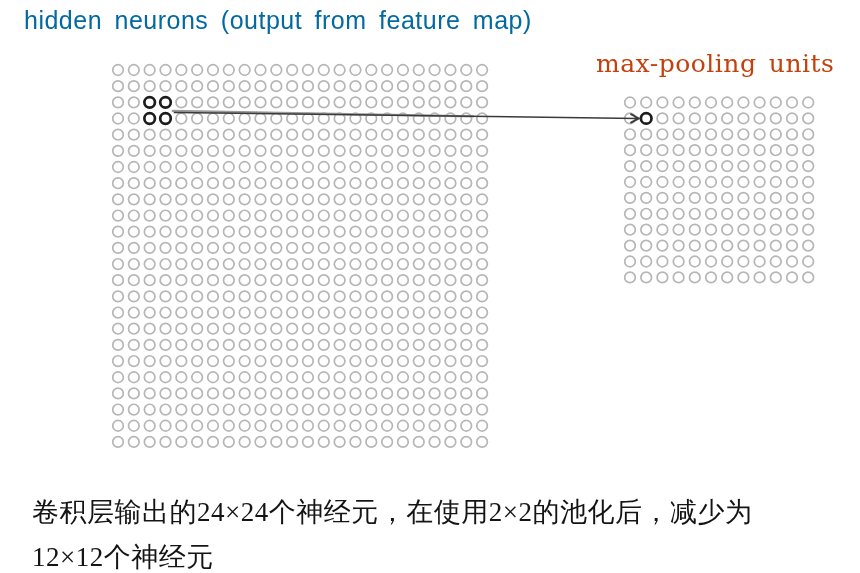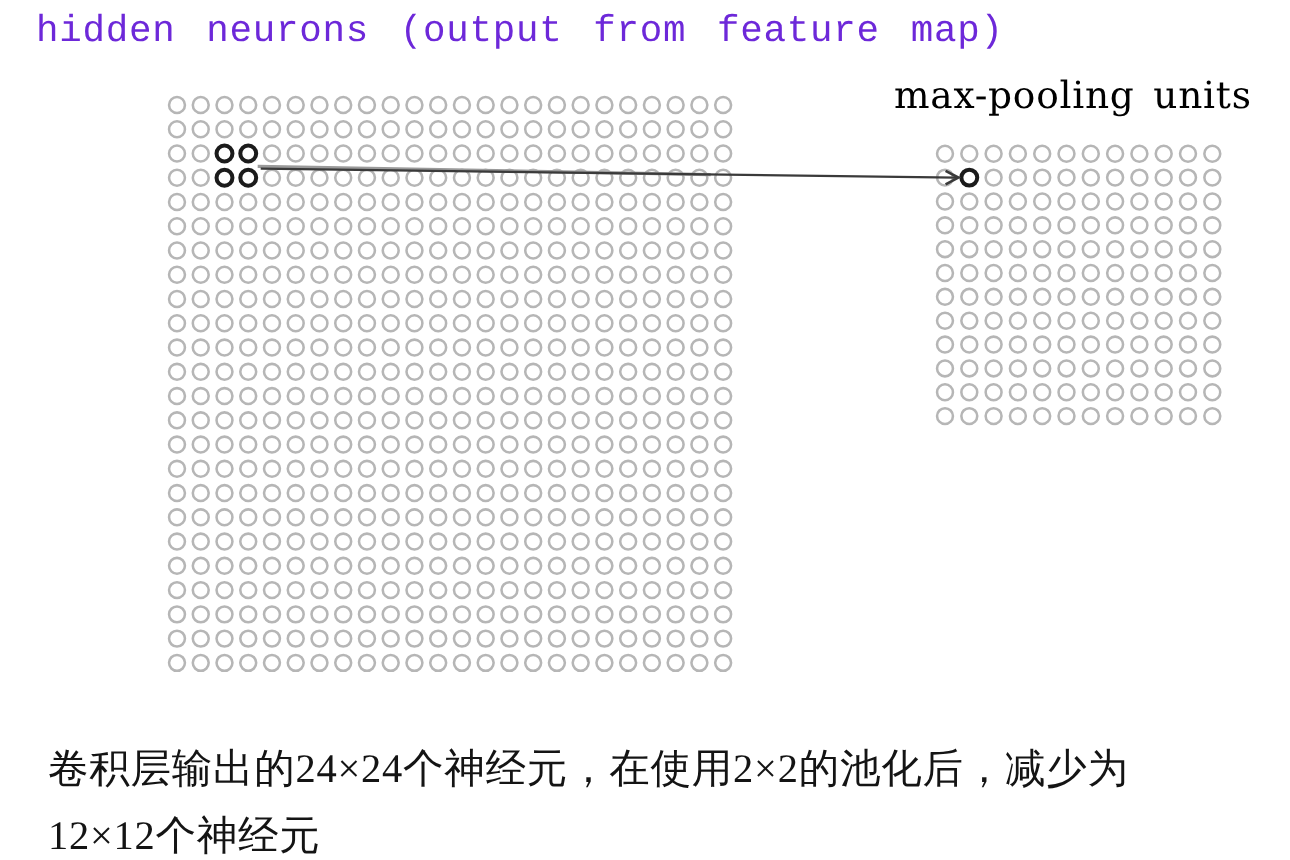--- a/index.html
+++ b/index.html
@@ -15,36 +15,36 @@
     font-family: "Liberation Sans", sans-serif;
   }
   .figure {
     position: absolute;
     inset: 0;
   }
   .title-hidden {
     position: absolute;
     left: 24px;
     top: 6px;
-    font-family: Liberation Mono, monospace;
+    font-family: Liberation Sans, sans-serif;
     font-size: 25px;
     letter-spacing: 0.5px;
     word-spacing: 5px;
-    color: #6d28d9;
+    color: #0369a1;
     white-space: nowrap;
   }
   .title-pool {
     position: absolute;
     left: 596px;
     top: 49px;
     font-family: "DejaVu Serif", serif;
     font-size: 25px;
     letter-spacing: 0.5px;
     word-spacing: 4px;
-    color: #000000;
+    color: #c2410c;
     white-space: nowrap;
   }
   #diagram {
     position: absolute;
     left: 0;
     top: 0;
   }
   .caption {
     position: absolute;
     left: 4px;

